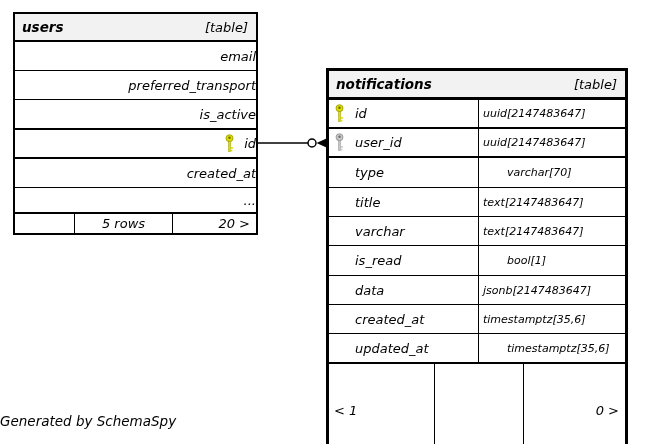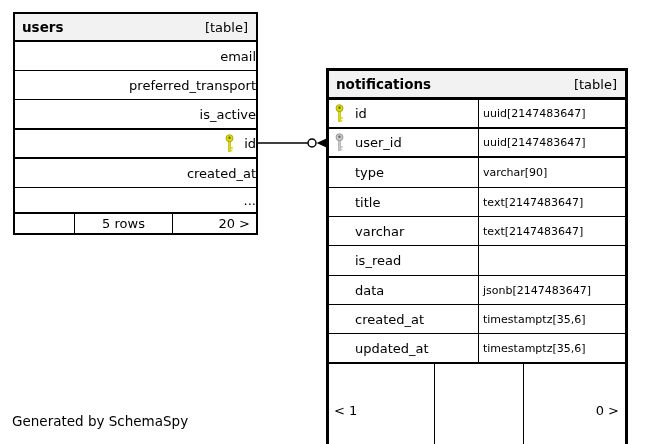--- a/index.html
+++ b/index.html
@@ -5,20 +5,21 @@
   * { margin: 0; padding: 0; box-sizing: border-box; }
   html, body { background: #fff; }
   #canvas {
     position: relative;
     width: 647px;
     height: 444px;
     background: #ffffff;
     font-family: "DejaVu Sans", "Liberation Sans", sans-serif;
     color: #000;
     overflow: hidden;
+    font-style: italic;
   }
   svg.edge-layer {
     position: absolute;
     left: 0; top: 0;
     width: 647px; height: 444px;
   }
   .table-node {
     position: absolute;
     background: #ffffff;
     border: 2px solid #000;
@@ -54,21 +55,21 @@
   #users-table .row.r-email { height: 29px; }
   #users-table .row.r-pref  { height: 29px; }
   #users-table .row.r-isact { height: 30px; border-bottom-width: 2px; }
   #users-table .row.r-id    { height: 29px; border-bottom-width: 2px; padding-left: 9px; }
   #users-table .row.r-crea  { height: 29px; }
   #users-table .row.r-dots  { height: 26px; padding-left: 5px; border-bottom-width: 2px; }
 
   
   #notif-table .row { height: 29px; padding-left: 0; }
   #notif-table .row.rb2 { border-bottom-width: 2px; }
-  #notif-table .row.h30 { height: 30px; }
+  #notif-table .row.h30 { height: 30px; gap: 24px; }
   .cell-name {
     width: 150px;
     flex: none;
     height: 100%;
     display: flex;
     align-items: center;
     border-right: 1px solid #000;
     padding-left: 26px;
   }
   .cell-name.has-key { padding-left: 6px; }
@@ -101,21 +102,21 @@
   .foot-cell { display: flex; align-items: center; }
   #users-table .f-left   { width: 60px; border-right: 1px solid #000; }
   #users-table .f-center { width: 98px; border-right: 1px solid #000; justify-content: center; text-align: center; }
   #users-table .f-right  { flex: 1; justify-content: flex-end; padding-right: 6px; }
   #notif-table .f-left   { width: 106px; border-right: 1px solid #000; padding-left: 5px; }
   #notif-table .f-center { width: 89px; border-right: 1px solid #000; }
   #notif-table .f-right  { flex: 1; justify-content: flex-end; padding-right: 6px; }
 
   .generated-note {
     position: absolute;
-    left: 12px;
+    left: 0;
     top: 413px;
     font-size: 13.5px;
   }
 </style>
 </head>
 <body>
 
 <div id="canvas">
 
   <svg class="edge-layer" viewBox="0 0 647 444" xmlns="http://www.w3.org/2000/svg">
@@ -200,41 +201,42 @@
         </span>
         <span>user_id</span>
       </div>
       <div class="cell-type">uuid[2147483647]</div>
     </div>
 
     <div class="row h30">
       <div class="cell-name">
           <span>type</span>
         </div>
-      <div class="cell-type">varchar[90]</div>
+      <div class="cell-type">varchar[70]</div>
     </div>
 
     <div class="row">
       <div class="cell-name">
           <span>title</span>
         </div>
       <div class="cell-type">text[2147483647]</div>
     </div>
 
     <div class="row">
       <div class="cell-name">
           <span>varchar</span>
         </div>
       <div class="cell-type">text[2147483647]</div>
     </div>
 
     <div class="row h30">
       <div class="cell-name">
           <span>is_read</span>
         </div>
+      <div class="cell-type">bool[1]</div>
     </div>
 
     <div class="row">
       <div class="cell-name">
           <span>data</span>
         </div>
       <div class="cell-type">jsonb[2147483647]</div>
     </div>
 
     <div class="row">

